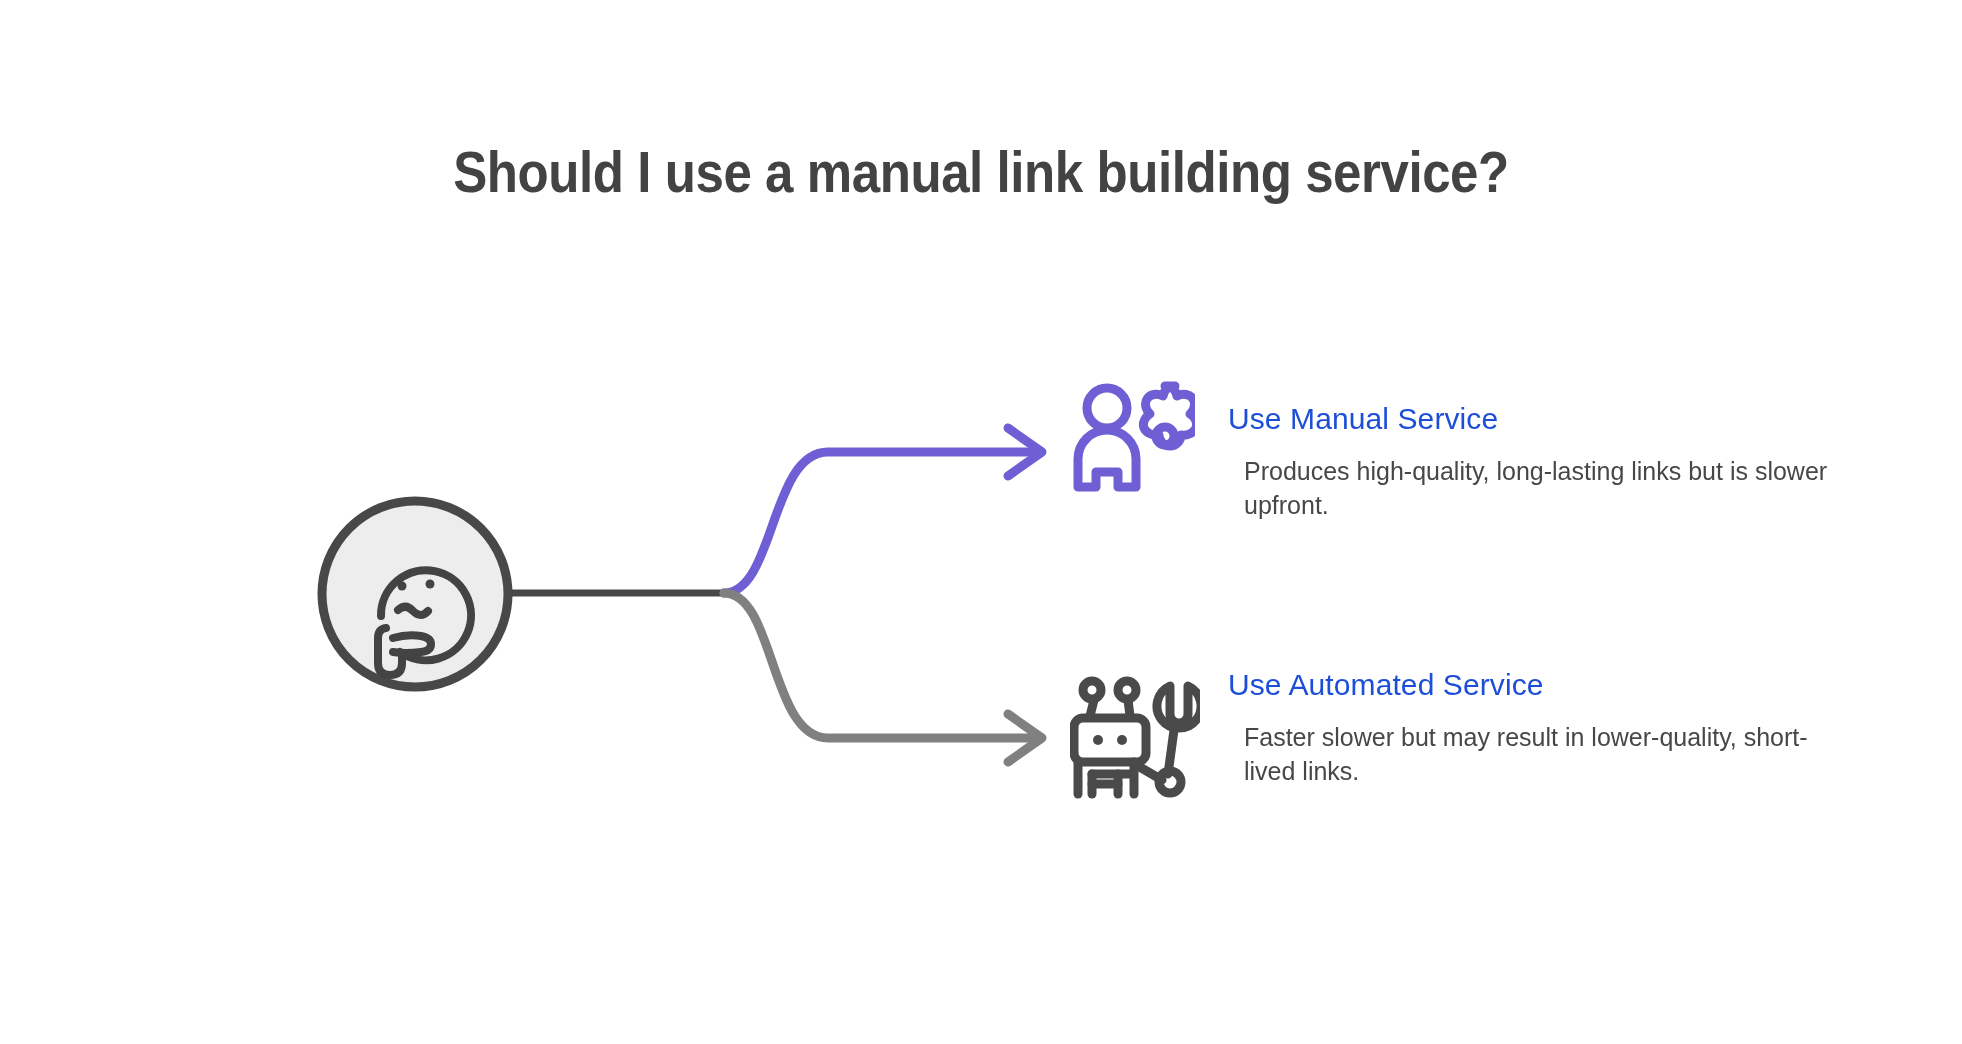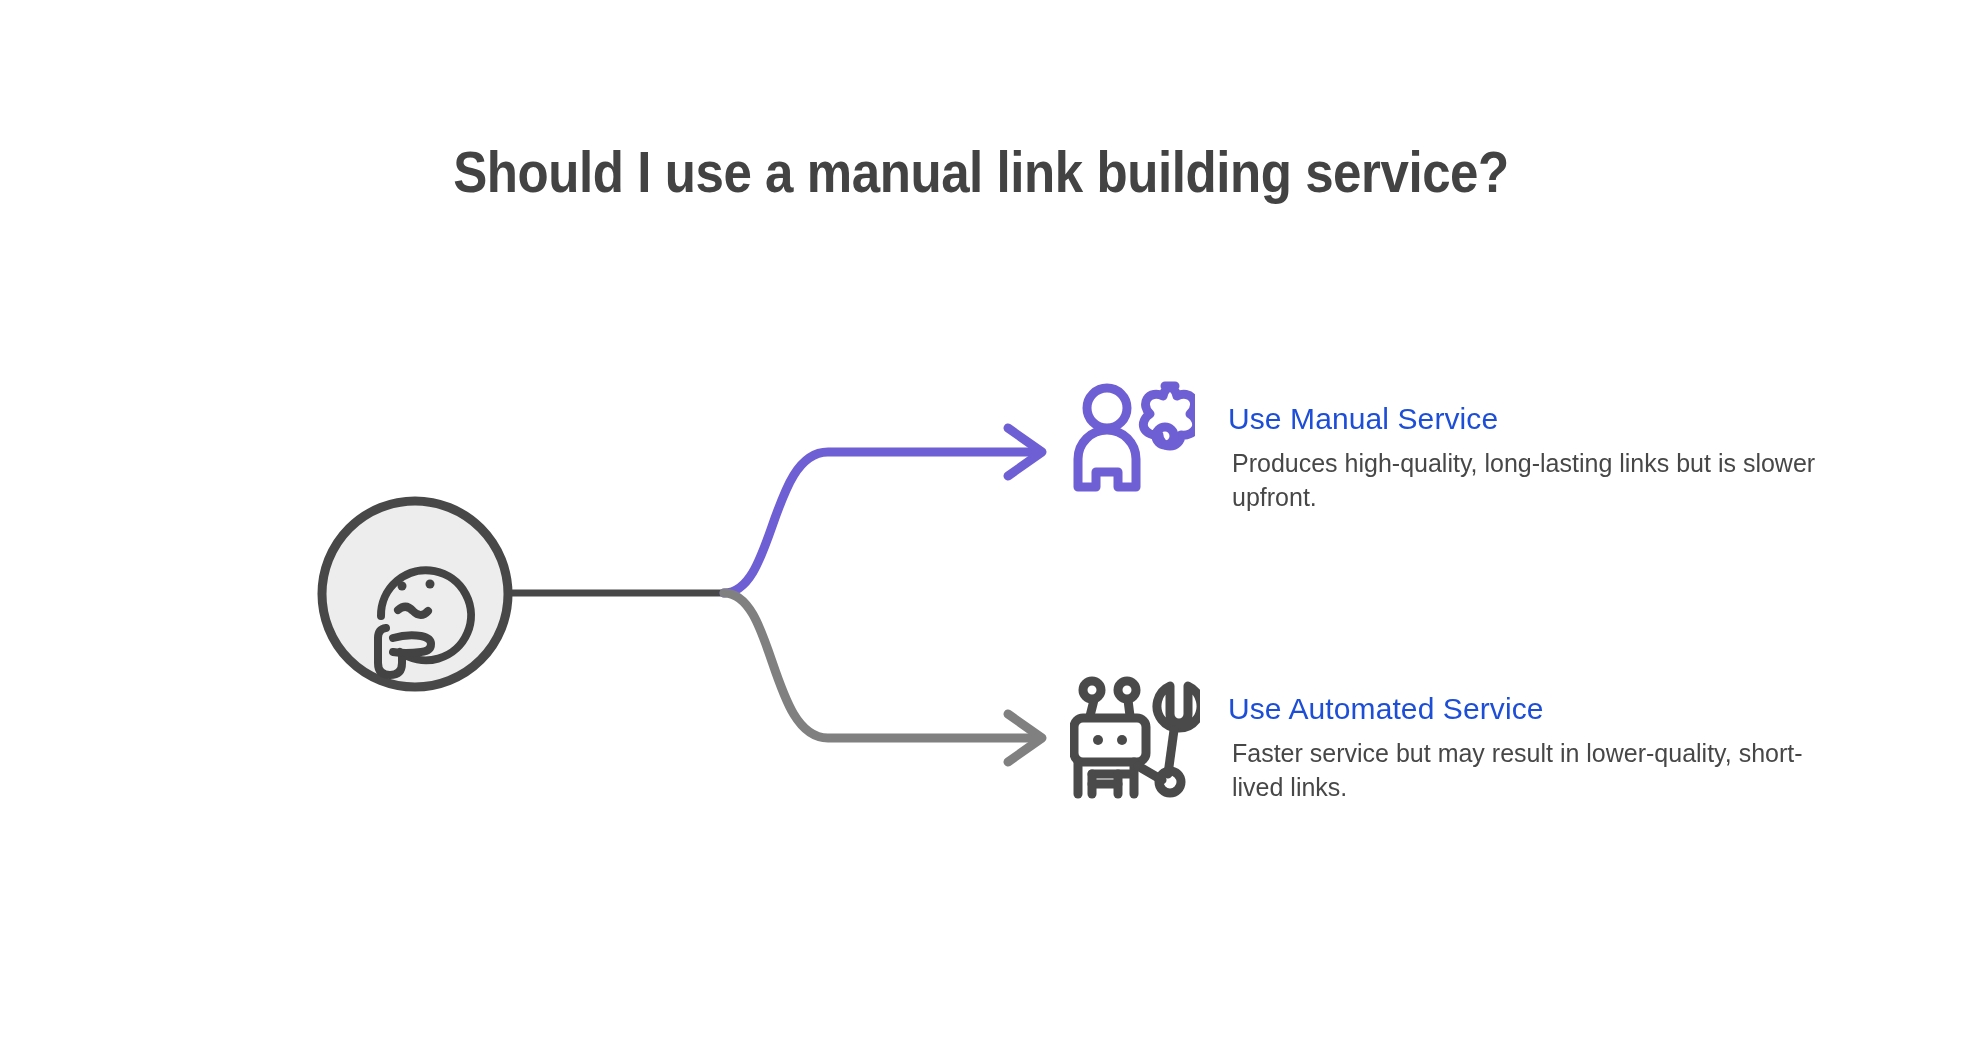--- a/index.html
+++ b/index.html
@@ -62,27 +62,27 @@
     line-height: 1.25;
     margin: 0 0 8px 0;
     font-weight: 400;
     font-family: "Liberation Sans Narrow", "Liberation Sans", "DejaVu Sans", sans-serif;
     letter-spacing: 0.1px;
   }
   .branch-text .b-desc {
     font-size: 25px;
     color: #474747;
     line-height: 1.36;
-    margin: 4px;
+    margin: 16px;
     font-weight: 400;
     font-family: "Liberation Sans Narrow", "Liberation Sans", "DejaVu Sans", sans-serif;
   }
 
   #text-manual { left: 1228px; top: 400px; }
-  #text-automated { left: 1228px; top: 690px; }
+  #text-automated { left: 1228px; top: 666px; }
 
   
   .node-icon {
     position: absolute;
   }
   #icon-manual { left: 1070px; top: 380px; width: 125px; height: 120px; }
   #icon-automated { left: 1070px; top: 670px; width: 130px; height: 130px; }
 </style>
 </head>
 <body>
@@ -177,16 +177,16 @@
     </svg>
   </div>
 
   <div class="branch-text" id="text-manual">
     <p class="b-title">Use Manual Service</p>
     <p class="b-desc">Produces high-quality, long-lasting links but is slower upfront.</p>
   </div>
 
   <div class="branch-text" id="text-automated">
     <p class="b-title">Use Automated Service</p>
-    <p class="b-desc">Faster service but may result in lower-quality, short-lived links.</p>
+    <p class="b-desc">Faster slower but may result in lower-quality, short-lived links.</p>
   </div>
 
 </div>
 
 </body></html>

